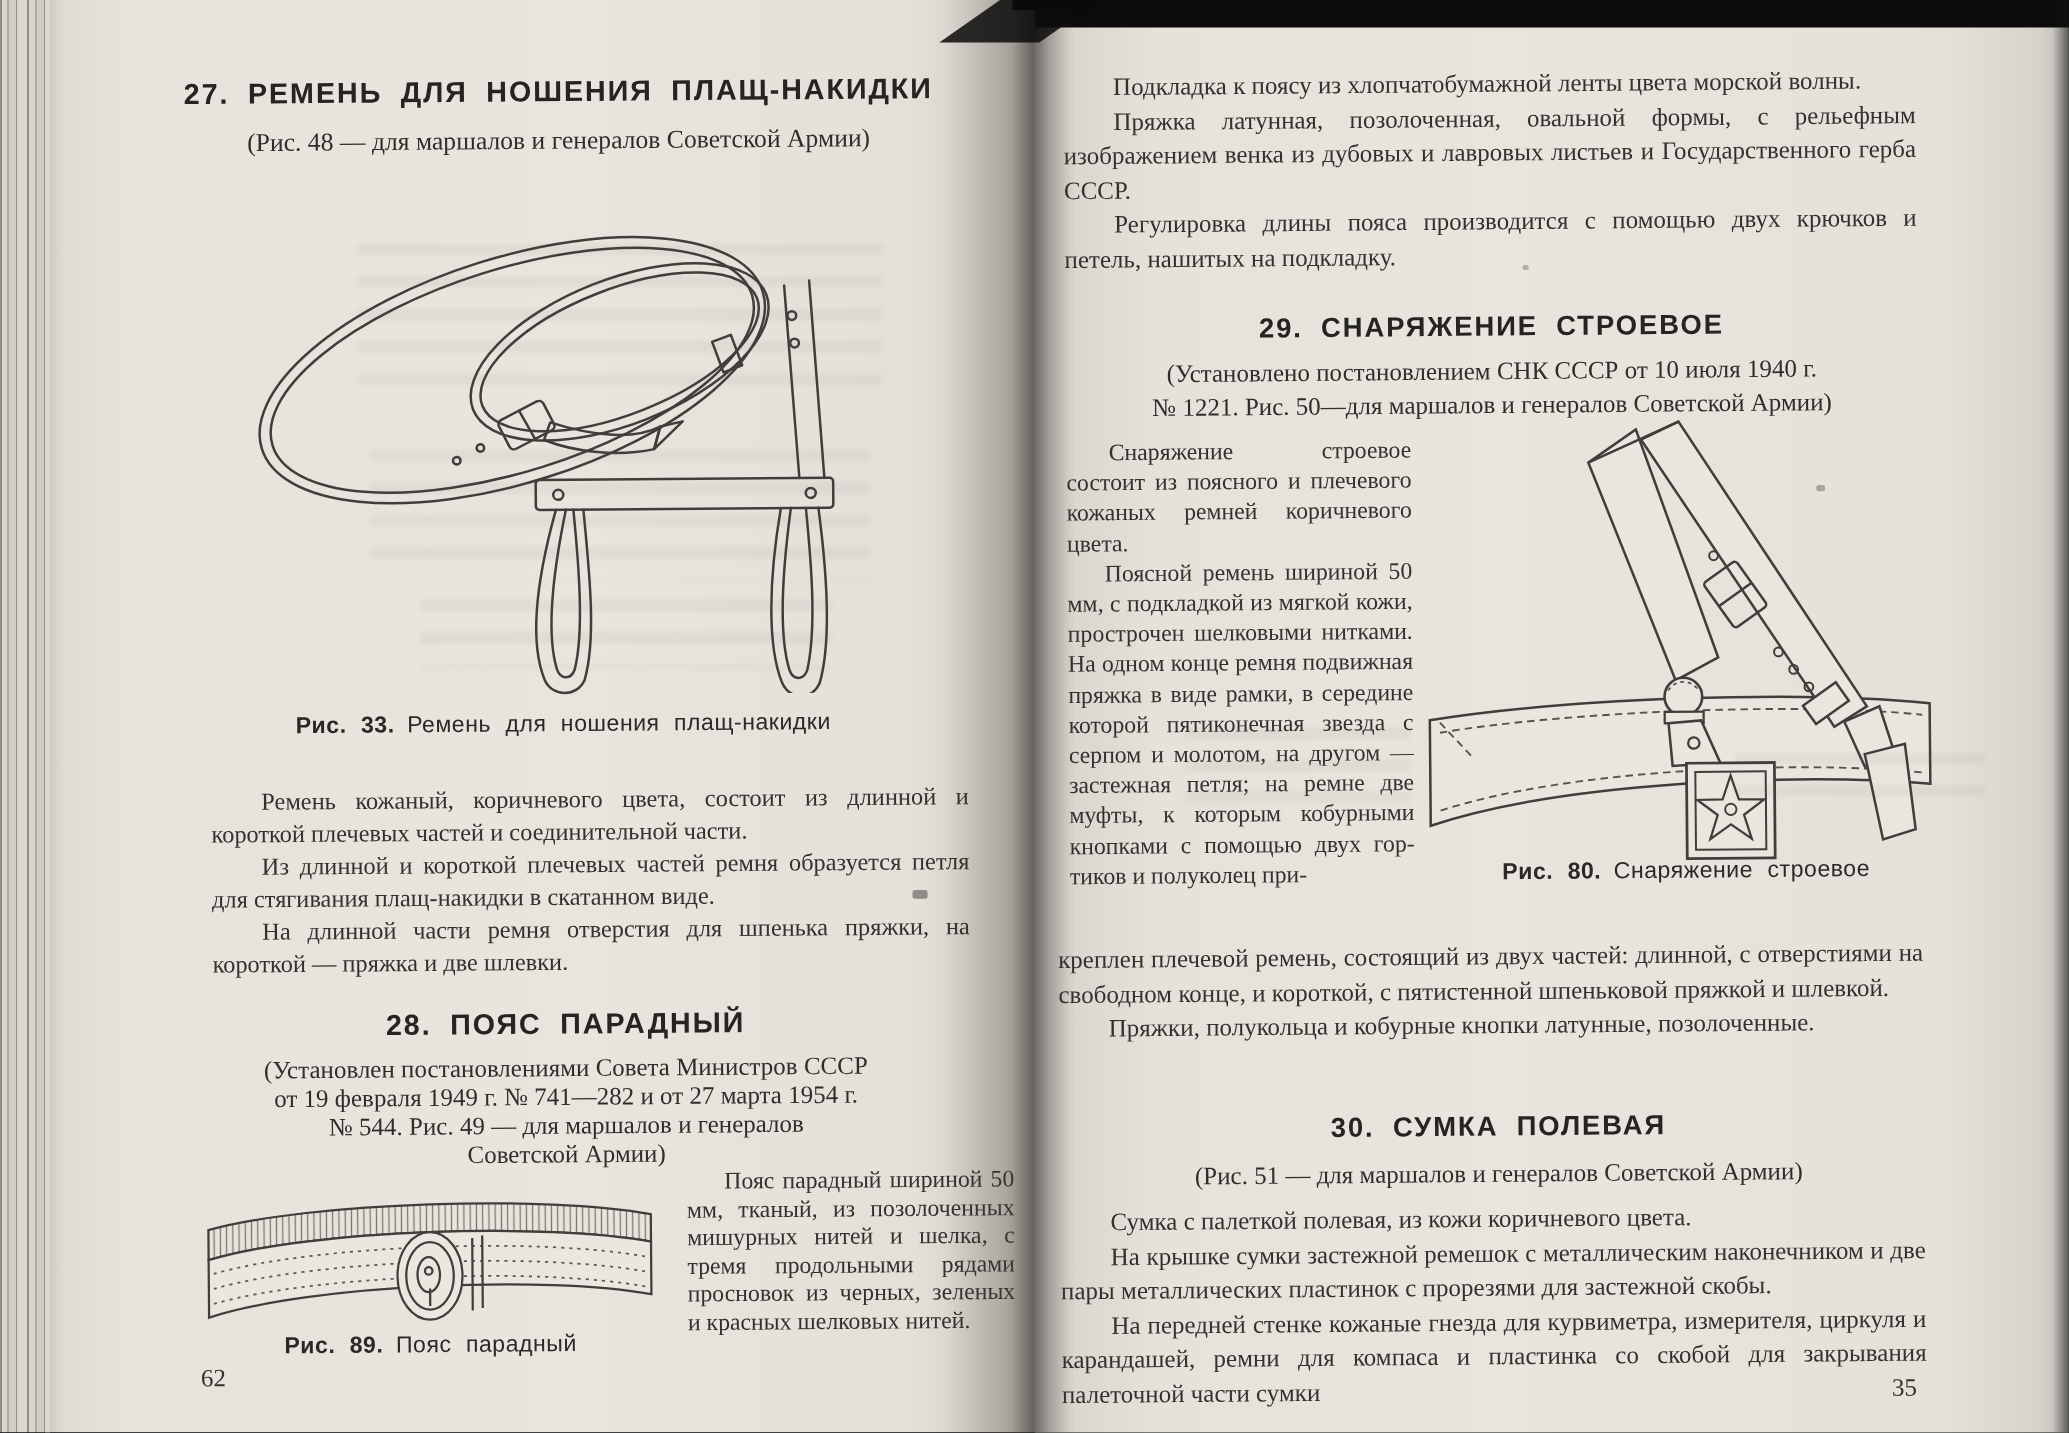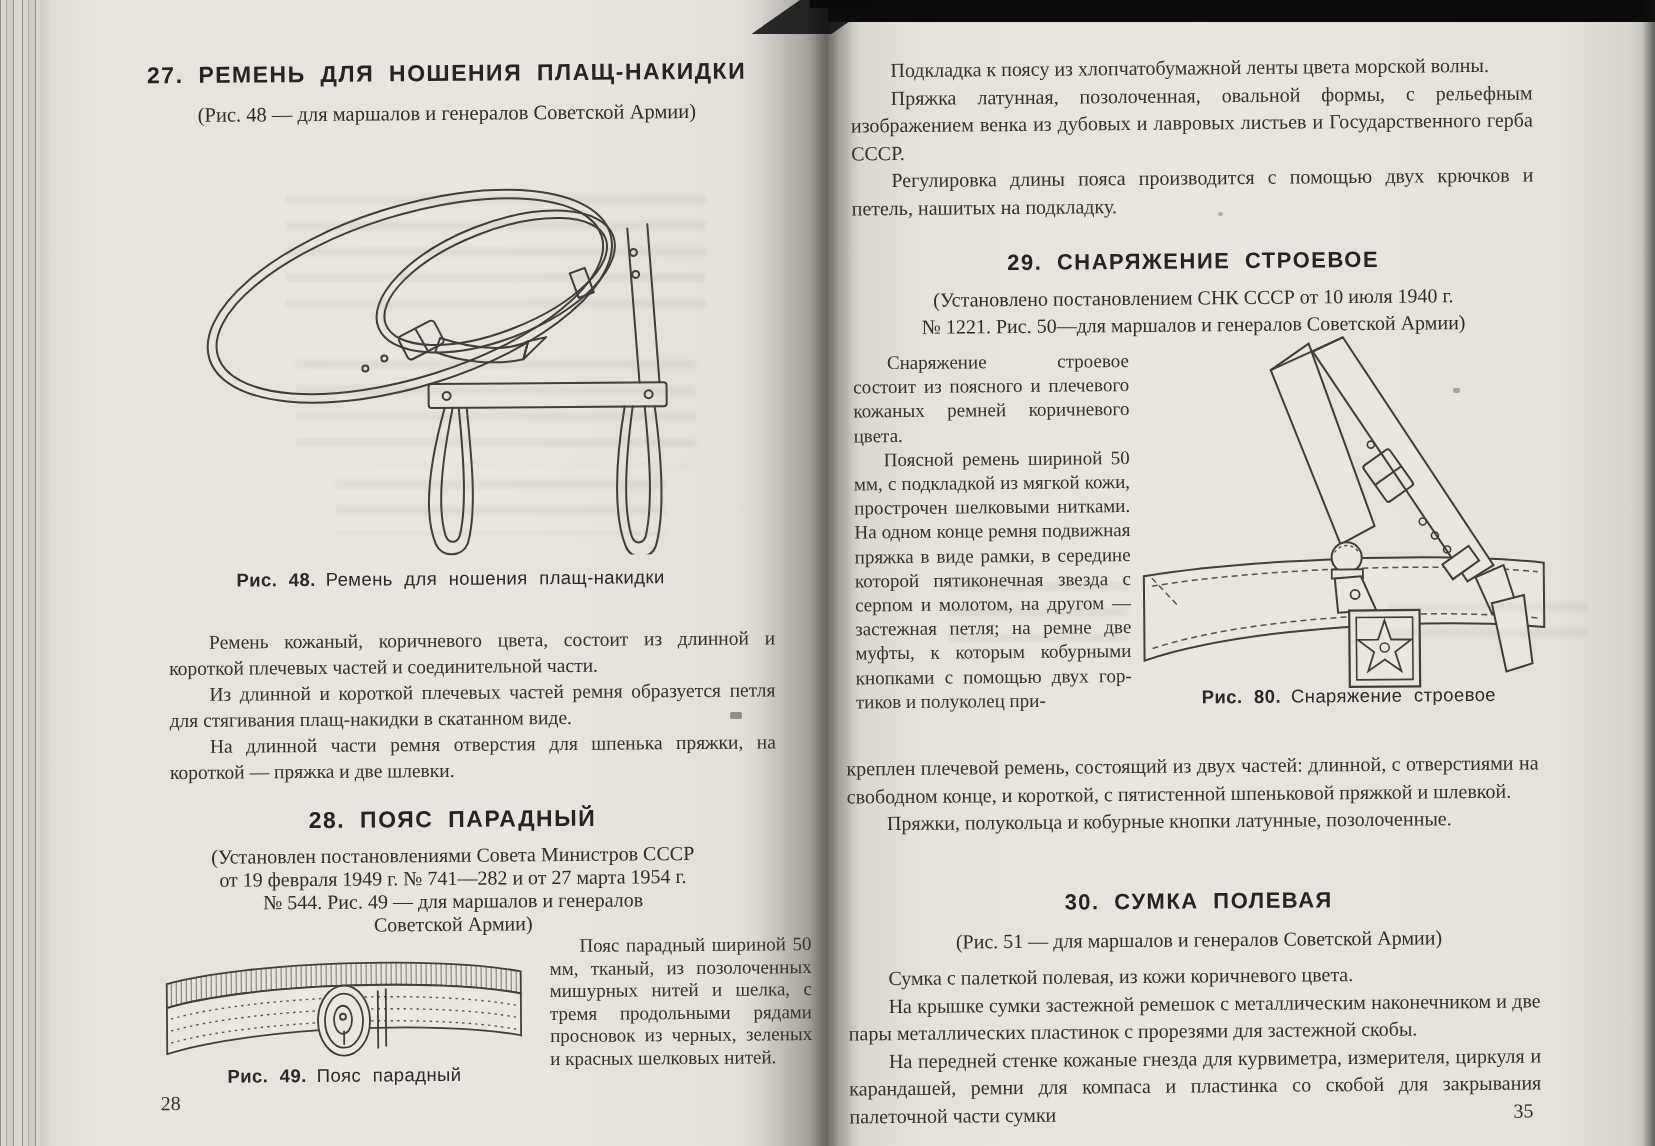--- a/index.html
+++ b/index.html
@@ -107,21 +107,21 @@
           <circle cx="470" cy="260" r="4"></circle>
           <path d="M266 272 C250 328 244 378 256 408 C262 422 282 422 288 408 C298 374 292 318 288 272"></path>
           <path d="M274 272 C262 328 258 374 266 400 C269 408 277 408 280 400 C288 370 284 316 280 272"></path>
           <path d="M446 272 C436 328 434 382 446 412 C452 426 470 426 476 412 C486 378 482 320 476 272"></path>
           <path d="M454 272 C446 328 444 376 452 402 C455 410 463 410 466 402 C474 368 470 316 466 272"></path>
         </g>
       </svg>
     </div>
 
     <div class="caption abs" style="left:100px;top:568px;width:620px;font-size:18.5px;">
-      <span class="cap-label">Рис. 48.</span><span>Ремень для ношения плащ-накидки</span>
+      <span class="cap-label">Рис. 33.</span><span>Ремень для ношения плащ-накидки</span>
     </div>
 
     <div class="bodytext lp-body abs" style="left:128px;top:628px;width:606px;">
       <p>Ремень кожаный, коричневого цвета, состоит из длинной и короткой плечевых частей и соединительной части.</p>
       <p>Из длинной и короткой плечевых частей ремня образуется петля для стягивания плащ-накидки в скатанном виде.</p>
       <p>На длинной части ремня отверстия для шпенька пряжки, на короткой — пряжка и две шлевки.</p>
     </div>
 
     <div class="heading abs" style="left:100px;top:806px;width:620px;font-size:23px;">28. ПОЯС ПАРАДНЫЙ</div>
 
@@ -150,26 +150,26 @@
           <ellipse cx="185" cy="76" rx="26" ry="35"></ellipse>
           <ellipse cx="185" cy="76" rx="19" ry="27"></ellipse>
           <ellipse cx="184" cy="75" rx="9" ry="14"></ellipse>
           <circle cx="184" cy="72" r="3"></circle>
           <line x1="185" y1="86" x2="185" y2="100"></line>
         </g>
       </svg>
     </div>
 
     <div class="caption abs" style="left:130px;top:1064px;width:340px;font-size:18.5px;">
-      <span class="cap-label">Рис. 49.</span><span>Пояс парадный</span>
+      <span class="cap-label">Рис. 89.</span><span>Пояс парадный</span>
     </div>
 
     <div class="lp-col abs" style="left:506px;top:936px;width:262px;text-indent:30px;">Пояс парадный шири­ной 50 мм, тканый, из по­золоченных мишурных ни­тей и шелка, с тремя про­дольными рядами просно­вок из черных, зеленых и красных шелковых нитей.</div>
 
-    <div class="pagenum abs" style="left:116px;top:1090px;">28</div>
+    <div class="pagenum abs" style="left:116px;top:1090px;">62</div>
   </div>
 
   <div class="ghost" style="left:250px;top:195px;width:420px;height:130px;"></div>
   <div class="ghost" style="left:260px;top:360px;width:400px;height:105px;"></div>
   <div class="ghost" style="left:300px;top:480px;width:330px;height:55px;"></div>
   <div class="speck" style="left:694px;top:712px;width:12px;height:7px;opacity:.55;"></div>
 </div>
 
 <div class="page page-right">
   <div class="slight-tilt-r abs" style="left:0;top:0;width:827px;height:1139px;">

